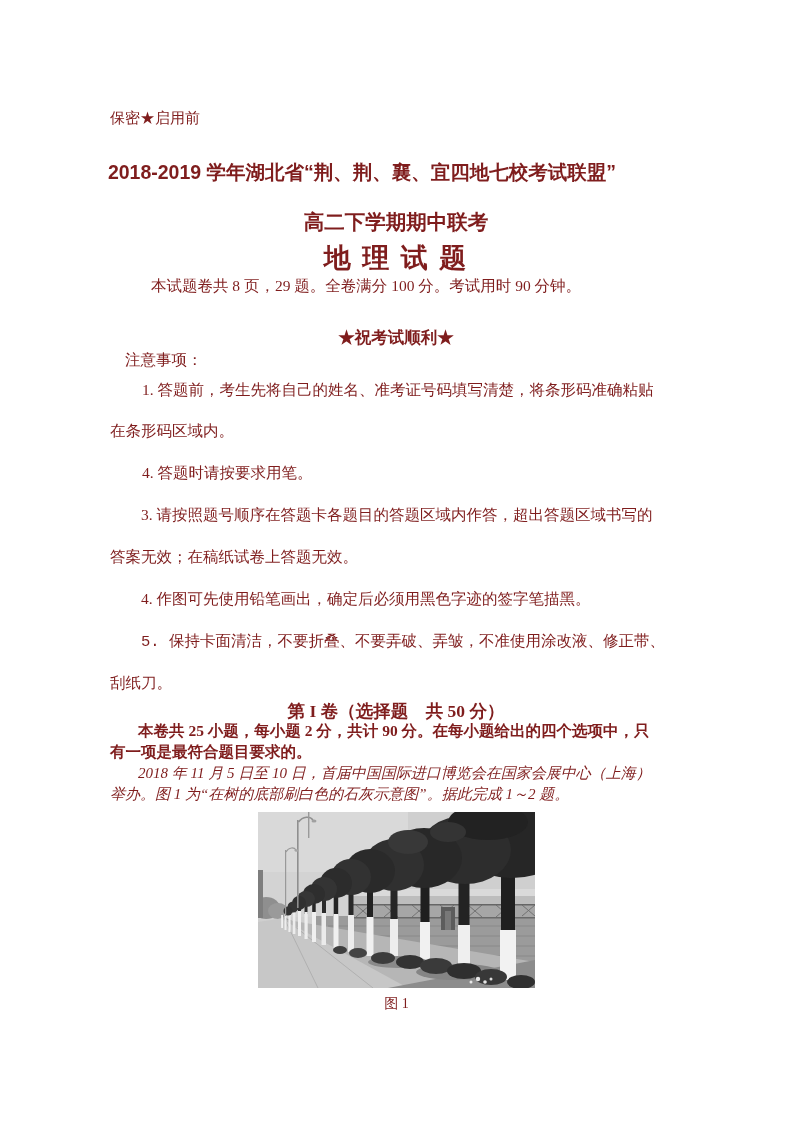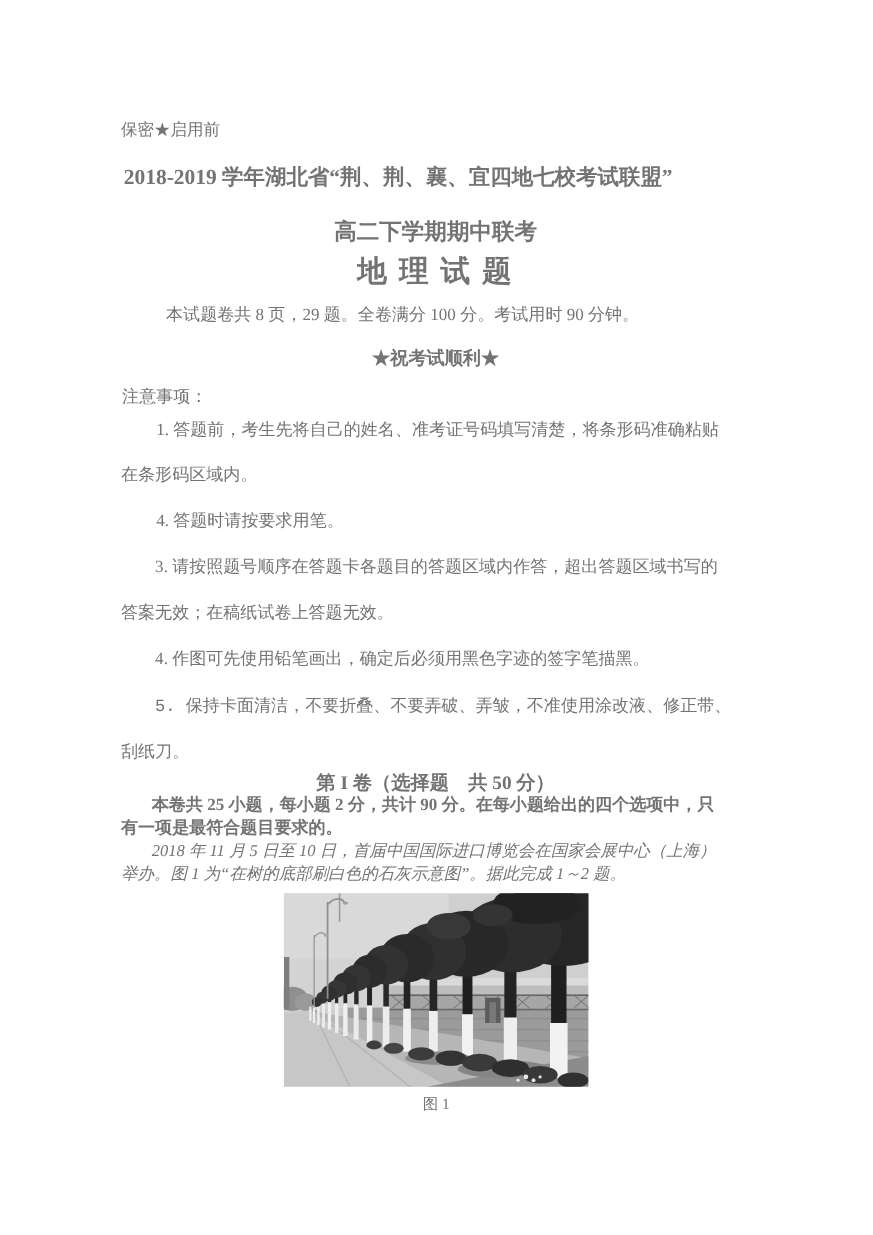--- a/index.html
+++ b/index.html
@@ -1,38 +1,38 @@
 <!DOCTYPE html>
 <html><head>
 <meta charset="utf-8">
 <style>
   html,body { margin:0; padding:0; background:#888; }
   .page {
     position:relative;
     width:794px; height:1123px;
     margin:0 auto;
     background:#ffffff;
-    color:#737373;
+    color:#7f1d1d;
     font-family:"Liberation Serif","DejaVu Serif",serif;
     overflow:hidden;
   }
   .abs { position:absolute; white-space:nowrap; }
   .col { left:110px; width:572px; }
   .center { text-align:center; }
-  .hei { font-family:Liberation Serif, serif; font-weight:bold; }
+  .hei { font-family:Liberation Sans, sans-serif; font-weight:bold;margin-top:12px; }
   .body-txt { font-size:15.5px; }
   .bold-serif { font-weight:bold; }
   .kai { font-style:italic; font-size:15px; }
   .confidential { left:110px; top:109px; font-size:15px; }
   .title1 { top:147px; font-size:19.5px; margin-left:-34px; }
   .title2 { top:196px; font-size:20.5px; }
   .subject { top:228px; font-size:27px; letter-spacing:2px; }
   .paper-info { top:276px; font-size:15.5px; margin-left:-30px; }
   .wish { top:315px; font-size:16.5px; }
-  .notes-head { left:111px; top:350px;text-align:center; }
+  .notes-head { left:125px; top:350px;text-align:center; }
   .nl0 { left:142px; top:380px; }
   .nl1 { left:110px; top:421px; }
   .nl2 { left:142px; top:463px; }
   .nl3 { left:141px; top:505px; }
   .nl4 { left:110px; top:547px; }
   .nl5 { left:141px; top:589px; }
   .nl6 { left:141px; top:631px;font-family:Liberation Mono, monospace; }
   .nl7 { left:110px; top:673px; }
   .sec-head { top:699px; font-size:17.5px; font-weight:bold; }
   .intro1 { left:138px; top:721px; }

